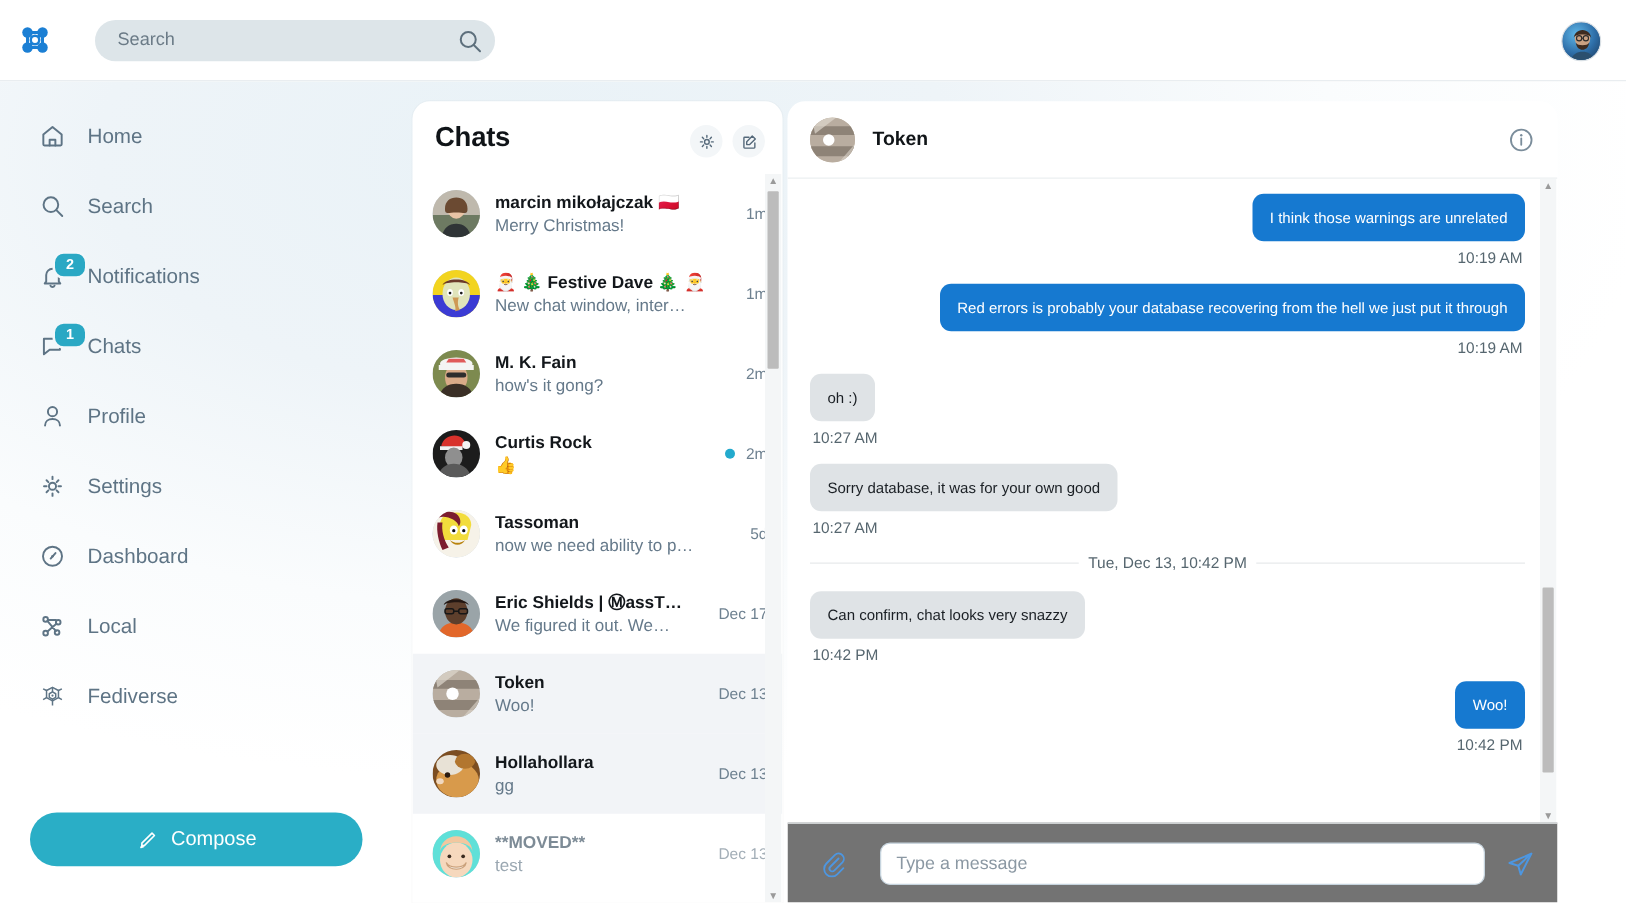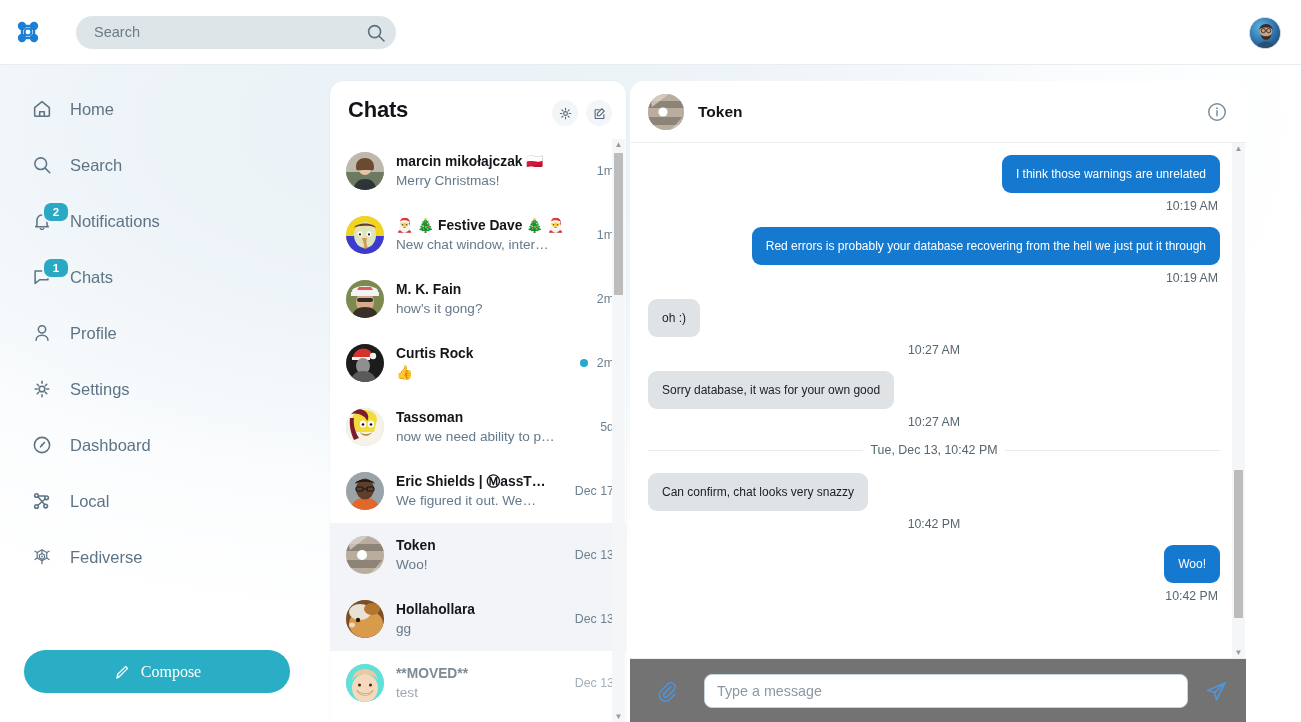--- a/index.html
+++ b/index.html
@@ -100,21 +100,21 @@
     position: absolute;
     left: 24px; top: 585px;
     width: 266px; height: 43px;
     border-radius: 22px;
     background: #2aaec6;
     color: #ffffff;
     border: none;
     display: flex; align-items: center; justify-content: center;
     gap: 10px;
     font-size: 16px;
-    font-family: Liberation Serif, serif;
+    font-family: Liberation Sans, sans-serif;
     cursor: pointer;
   }
 
   
   .chats-panel {
     position: absolute;
     left: 330px; top: 81px;
     width: 296px; height: 641px;
     background: #ffffff;
     border-top-left-radius: 14px;
@@ -268,21 +268,21 @@
     line-height: 20px;
   }
   .bubble.out { background: #1679d0; color: #ffffff; }
   .bubble.in  { background: #dfe3e6; color: #1a1f24; }
   .stamp {
     font-size: 12.3px;
     color: #56666f;
     margin: 6px 2px 14px 2px;
   }
   .stamp.out { text-align: right; }
-  .stamp.in  { text-align: center; }
+  .stamp.in  { text-align: left; }
   .day-divider {
     display: flex; align-items: center;
     gap: 8px;
     margin: 8px 0 16px 0;
   }
   .day-divider .line { flex: 1 1 auto; height: 1px; background: #e7eaec; }
   .day-divider .txt { font-size: 12.4px; color: #56666f; white-space: nowrap; }
 
   .sb-track-2 {
     position: absolute; right: 1px; top: 62px;

